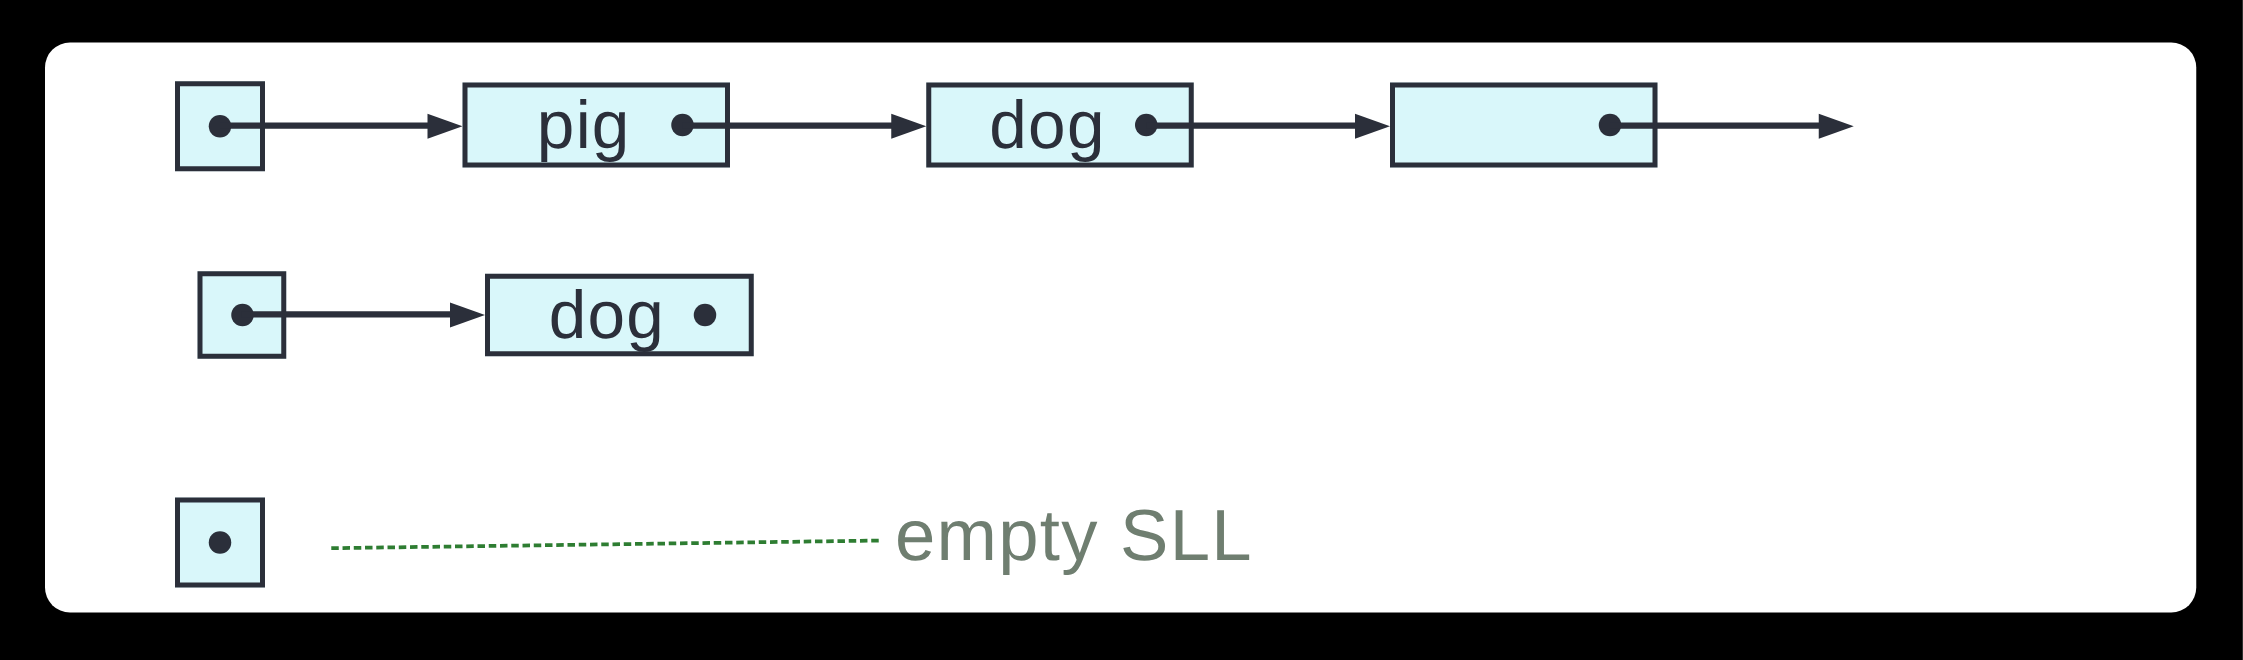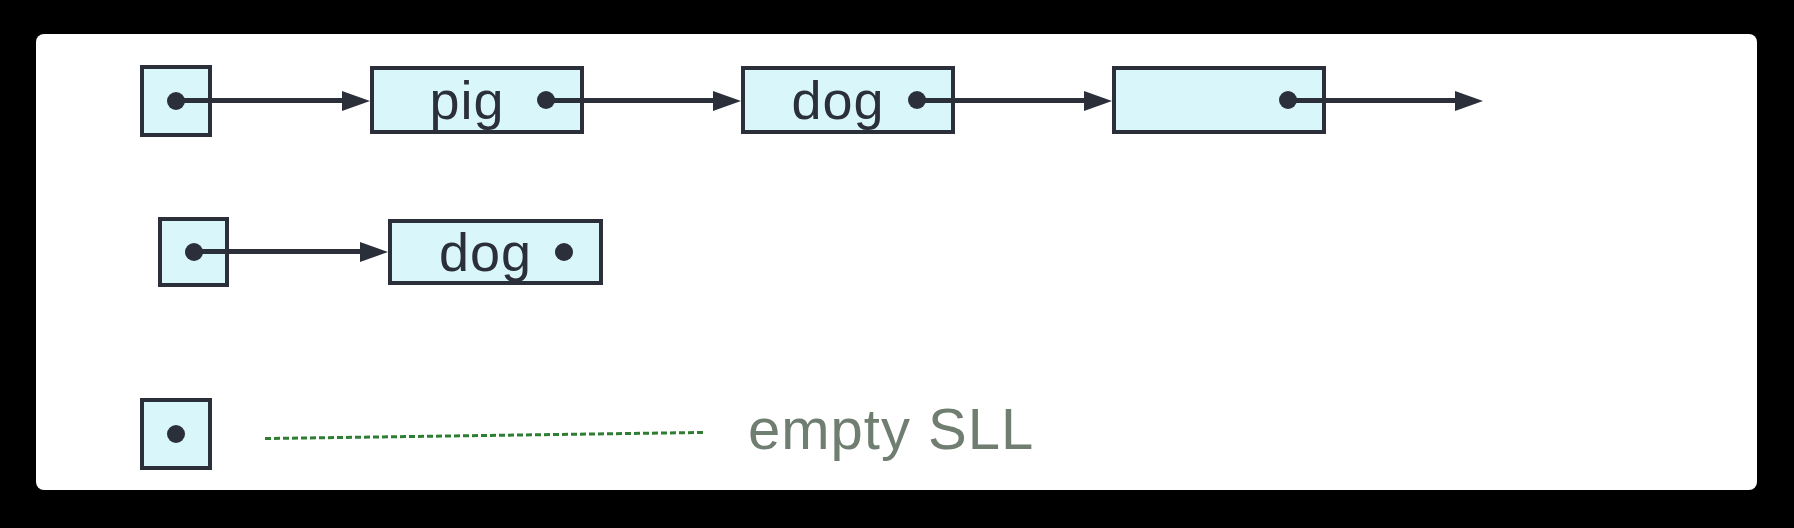--- a/index.html
+++ b/index.html
@@ -22,21 +22,21 @@
     overflow: hidden;
   }
 
   .card {
     position: absolute;
     left: 36px;
     top: 34px;
     width: 1721px;
     height: 456px;
     background: var(--card);
-    border-radius: 8px;
+    border-radius: 20px;
   }
 
   .headbox {
     position: absolute;
     box-sizing: border-box;
     background: var(--node-fill);
     border: 4px solid var(--ink);
     display: flex;
     align-items: center;
     justify-content: center;
@@ -149,16 +149,16 @@
 
     <div class="node" style="left:352px;top:185px;width:215px;height:66px">
       <span class="label">dog</span>
       <span class="dot"></span>
     </div>
 
     <div class="headbox" style="left:104px;top:364px;width:72px;height:72px">
       <span class="dot"></span>
     </div>
     <div class="dash" style="left:229px;top:400px"></div>
-    <div class="annotation" style="left:712px;top:366px">empty SLL</div>
+    <div class="annotation" style="left:680px;top:366px">empty SLL</div>
 
   </div>
 </div>
 
 </body></html>

